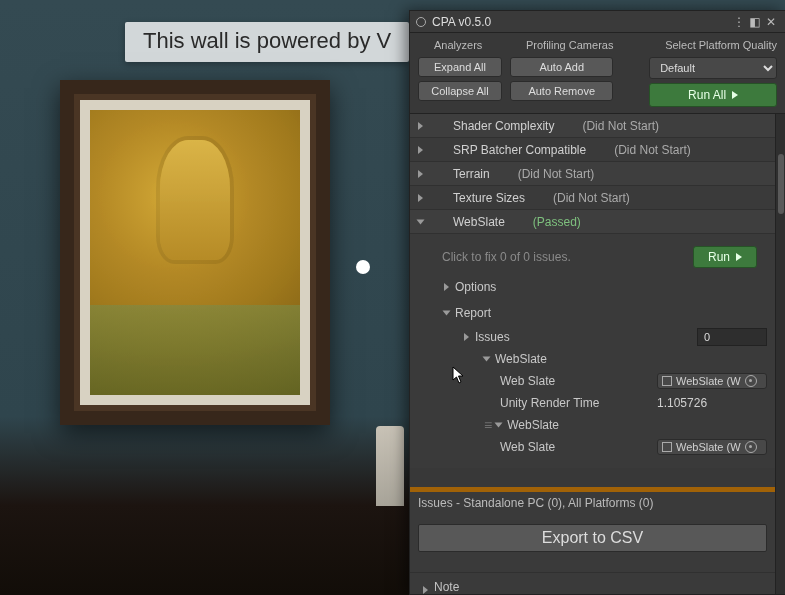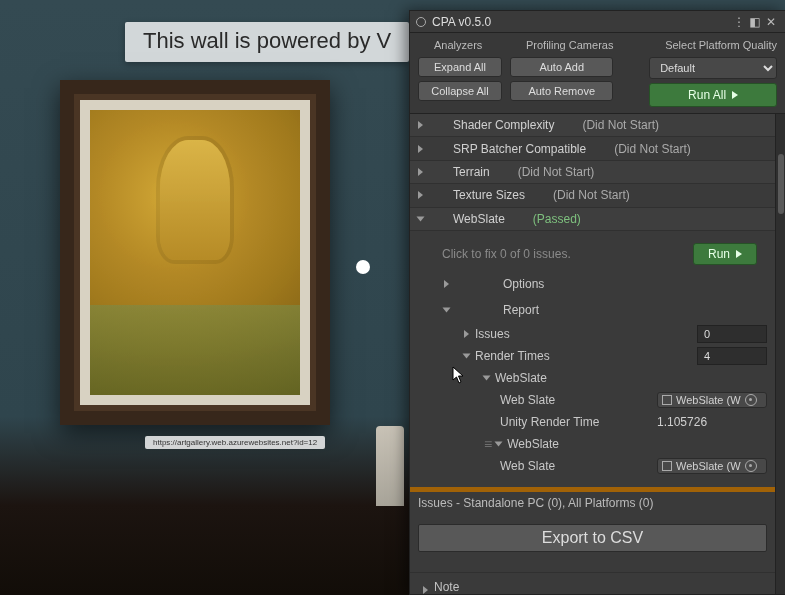--- a/index.html
+++ b/index.html
@@ -60,21 +60,21 @@
   .sbar .thumb{ background:#5a5a5a; width:6px; margin:40px auto 0 auto; height:60px; border-radius:3px;}
   .body-with-scroll{ display:flex; flex:1; min-height:0;}
   .body-inner{ flex:1; overflow:hidden; display:flex; flex-direction:column;}
 
   .section { background:#3a3a3a; padding:6px 8px 10px 8px;}
   .fixrow { display:flex; align-items:center; gap:8px; padding:6px 10px;}
   .hint { color:#8a8a8a; font-size:12px; flex:1; padding-left:14px;}
   .runbtn { background:#3d7a3d; border:1px solid #265226; color:#e6ffe6; padding:3px 14px; border-radius:3px; cursor:pointer; display:flex; align-items:center; gap:6px;}
   .tree { padding-left:26px; display:flex; flex-direction:column;}
   .trow { display:flex; align-items:center; height:22px;}
-  .trow.h { height:26px;gap:48px;}
+  .trow.h { height:26px;}
   .tw2 { width:0;height:0;border-left:5px solid #9a9a9a;border-top:4px solid transparent;border-bottom:4px solid transparent; margin-right:6px; cursor:pointer;}
   .tw2.open { transform:rotate(90deg);}
   .tlabel { color:#c8c8c8;}
   .tval { margin-left:auto; color:#d0d0d0; width:110px; text-align:left;}
   .obj { display:flex; align-items:center; gap:4px; background:#484848; border:1px solid #2b2b2b; padding:1px 4px; border-radius:3px; font-size:11px;}
   .obj .picon{ width:10px;height:10px;border:1px solid #aaa;}
   .obj .dot{ width:12px;height:12px;border:1.5px solid #aaa;border-radius:50%;flex-shrink:0;position:relative;}
   .obj .dot::after{content:"";position:absolute;top:3px;left:3px;width:3px;height:3px;background:#aaa;border-radius:50%;}
   .indent1{ padding-left:20px;}
   .indent2{ padding-left:40px;}
@@ -93,21 +93,20 @@
 <body>
 
 <div class="viewport">
   <div class="scene">
     <div class="banner">This wall is powered by V</div>
     <div class="frame">
       <div class="mat">
         <div class="art"></div>
       </div>
     </div>
-    <div class="urltag">https://artgallery.web.azurewebsites.net?id=12</div>
     <div class="bench"></div>
     <div class="reticle"></div>
   </div>
 
   <div class="panel">
     <div class="titlebar">
       <div class="circ"></div>
       <div class="t">CPA v0.5.0</div>
       <div class="ic">⋮</div>
       <div class="ic">◧</div>
@@ -183,25 +182,20 @@
               </div>
               <div class="trow h">
                 <span class="tw2 open"></span>
                 <span class="tlabel">Report</span>
               </div>
               <div class="trow indent1">
                 <span class="tw2"></span>
                 <span class="tlabel">Issues</span>
                 <span class="countcell">0</span>
               </div>
-              <div class="trow indent1">
-                <span class="tw2 open"></span>
-                <span class="tlabel">Render Times</span>
-                <span class="countcell">4</span>
-              </div>
 
               <div class="trow indent2">
                 <span class="tw2 open"></span>
                 <span class="tlabel">WebSlate</span>
               </div>
               <div class="trow indent3">
                 <span class="tlabel">Web Slate</span>
                 <span class="tval">
                   <span class="obj">
                     <span class="picon"></span>

